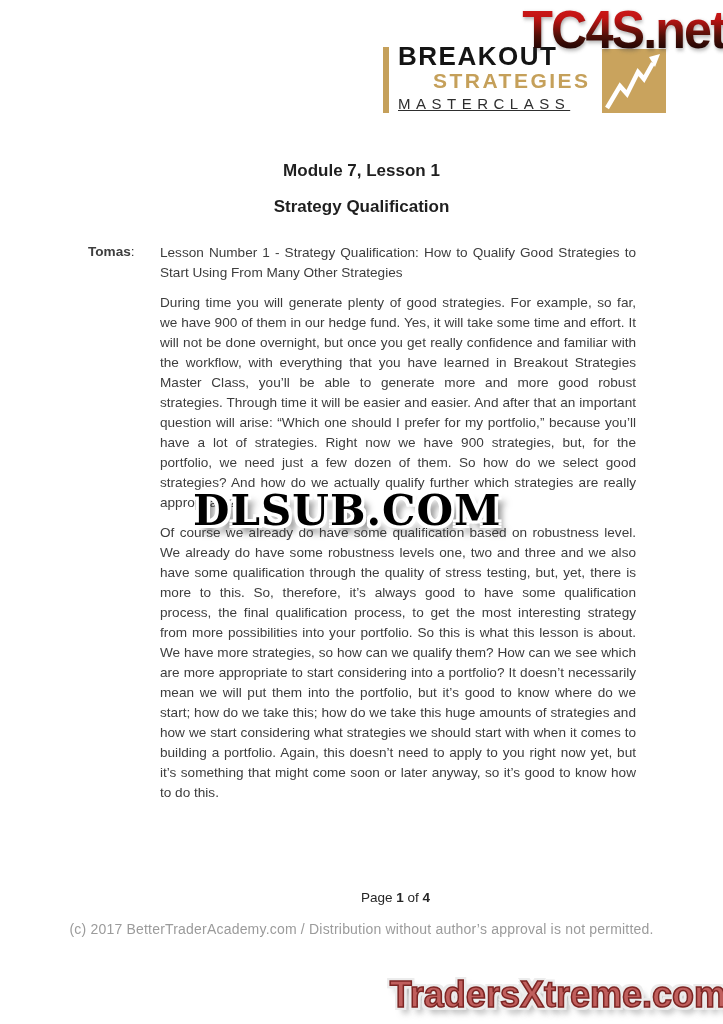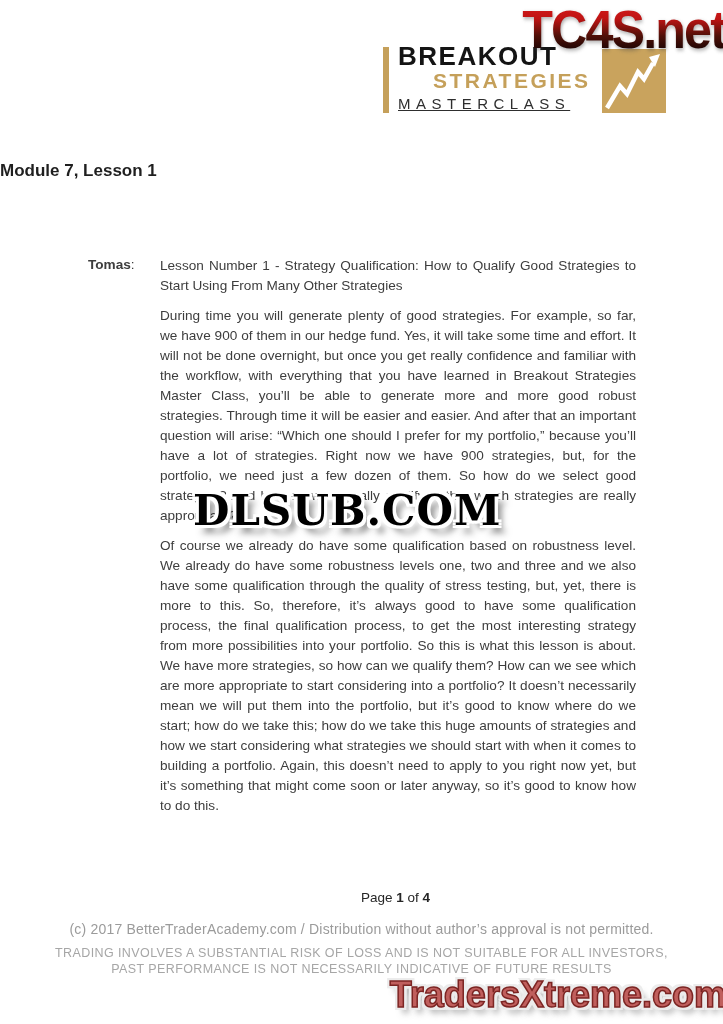--- a/index.html
+++ b/index.html
@@ -21,27 +21,27 @@
   
   .logo{position:absolute;left:383px;top:44px;display:flex;z-index:1;}
   .logo-bar{width:6px;height:66px;background:#c5a05a;margin-right:9px;margin-top:3px;}
   .logo-text{display:flex;flex-direction:column;}
   .logo-line1{font-size:26px;font-weight:bold;color:#141414;letter-spacing:1.5px;line-height:25px;}
   .logo-line2{font-size:21px;font-weight:bold;color:#c5a05a;letter-spacing:2.5px;line-height:24px;margin-left:35px;}
   .logo-line3{font-size:15px;font-weight:normal;color:#2e2e2e;letter-spacing:5.5px;line-height:22px;text-decoration:underline;}
   .logo-square{width:64px;height:64px;margin-left:11px;margin-top:5px;}
 
   
-  .title-line{position:absolute;left:0;width:100%;
+  .title-line{position:absolute;left:0;width:100%;text-align:center;
     font-size:17px;font-weight:bold;color:#1f1f1f;}
   .title-1{top:161px;}
   .title-2{top:197px;}
 
   
-  .transcript{position:absolute;left:88px;top:256px;width:548px;
+  .transcript{position:absolute;left:88px;top:243px;width:548px;
     font-size:13.6px;color:#3d3d3d;}
   .speaker{position:absolute;left:0;top:1px;}
   .speaker-name{font-weight:bold;}
   .speech{margin-left:72px;text-align:justify;line-height:20px;}
   .speech p{margin:0 0 10px 0;}
 
   
   .dlsub{
     position:absolute;left:193px;top:486px;z-index:4;
     font-family:"DejaVu Serif",serif;font-weight:bold;font-size:42px;
@@ -89,20 +89,21 @@
       <span class="logo-line3">MASTERCLASS</span>
     </div>
     <svg class="logo-square" viewBox="0 0 64 64">
       <rect x="0" y="0" width="64" height="64" fill="#c9a35d"></rect>
       <polyline points="5,59 18,37 25,45 36,23 42,30 51,14" stroke="#ffffff" stroke-width="4.5" fill="none"></polyline>
       <polygon points="58,5 47,8 53,18" fill="#ffffff"></polygon>
     </svg>
   </div>
 
   <div class="title-line title-1">Module 7, Lesson 1</div>
+  <div class="title-line title-2">Strategy Qualification</div>
 
   <div class="transcript">
     <div class="speaker">
       <span class="speaker-name">Tomas</span><span>:</span>
     </div>
     <div class="speech">
       <p>Lesson Number 1 - Strategy Qualification: How to Qualify Good Strategies to Start Using From Many Other Strategies</p>
       <p>During time you will generate plenty of good strategies. For example, so far, we have 900 of them in our hedge fund. Yes, it will take some time and effort. It will not be done overnight, but once you get really confidence and familiar with the workflow, with everything that you have learned in Breakout Strategies Master Class, you’ll be able to generate more and more good robust strategies. Through time it will be easier and easier. And after that an important question will arise: “Which one should I prefer for my portfolio,” because you’ll have a lot of strategies. Right now we have 900 strategies, but, for the portfolio, we need just a few dozen of them. So how do we select good strategies? And how do we actually qualify further which strategies are really appropriate?</p>
       <p>Of course we already do have some qualification based on robustness level. We already do have some robustness levels one, two and three and we also have some qualification through the quality of stress testing, but, yet, there is more to this. So, therefore, it’s always good to have some qualification process, the final qualification process, to get the most interesting strategy from more possibilities into your portfolio. So this is what this lesson is about. We have more strategies, so how can we qualify them? How can we see which are more appropriate to start considering into a portfolio? It doesn’t necessarily mean we will put them into the portfolio, but it’s good to know where do we start; how do we take this; how do we take this huge amounts of strategies and how we start considering what strategies we should start with when it comes to building a portfolio. Again, this doesn’t need to apply to you right now yet, but it’s something that might come soon or later anyway, so it’s good to know how to do this.</p>
     </div>
@@ -110,20 +111,16 @@
 
   <div class="dlsub">DLSUB.COM</div>
 
   <div class="page-line">
     <span>Page</span>
     <b>1</b>
     <span>of</span>
     <b>4</b>
   </div>
   <div class="copyright">(c) 2017 BetterTraderAcademy.com / Distribution without author’s approval is not permitted.</div>
-  <div class="disclaimer">
-    <div>TRADING INVOLVES A SUBSTANTIAL RISK OF LOSS AND IS NOT SUITABLE FOR ALL INVESTORS,</div>
-    <div>PAST PERFORMANCE IS NOT NECESSARILY INDICATIVE OF FUTURE RESULTS</div>
-  </div>
 
   <div class="tx">TradersXtreme.com</div>
 
 </div>
 
 </body></html>

